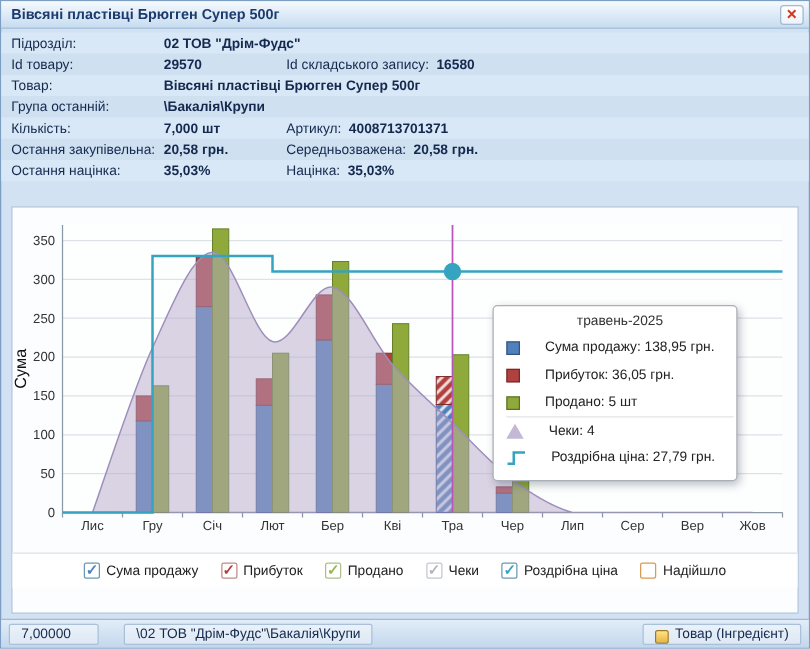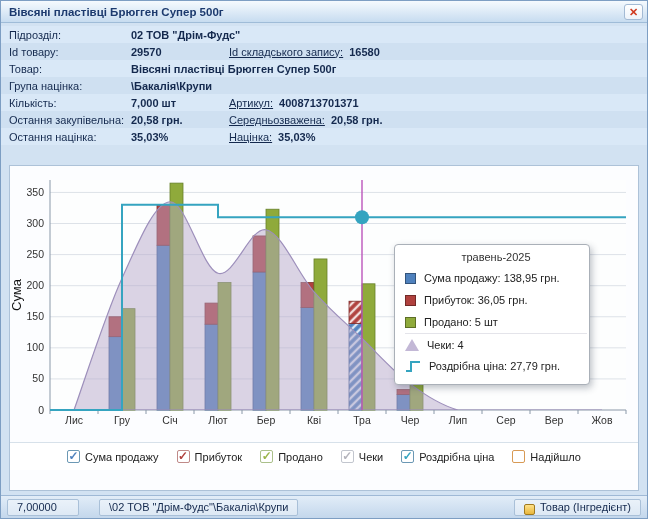--- a/index.html
+++ b/index.html
@@ -17,21 +17,21 @@
                border:1px solid #a3bad4; border-radius:3px; color:#d03a20; font-weight:bold;
                font-size:11px; line-height:14px; text-align:center; cursor:default; }
 
   
   .info { flex:0 0 142px; padding:3px 0; }
   .info-row { display:flex; height:17px; align-items:center; font-size:11px; color:#14294e; padding-left:8px; }
   .info-row:nth-child(odd)  { background:#d9e8f7; }
   .info-row:nth-child(even) { background:#cfe0f1; }
   .lbl  { width:122px; flex:0 0 122px; }
   .val1 { min-width:98px; font-weight:bold; padding-right:8px; }
-  .lbl2 { margin-right:6px;text-decoration:underline; }
+  .lbl2 { margin-right:6px; }
   .val2 { font-weight:bold; }
 
   .link-row { flex:0 0 20px; display:flex; align-items:center; padding-left:10px; }
   .link { font-size:11px; color:#2b5fce; text-decoration:underline; cursor:pointer; }
 
   
   .chart-panel { flex:1; margin:0 8px 4px 8px; background:#fcfdff; border:1px solid #adc2d8;
                  position:relative; display:flex; flex-direction:column; }
   #chart-svg { display:block; width:628px; height:276px; }
 
@@ -40,21 +40,21 @@
   .lg-item { display:inline-flex; align-items:center; gap:5px; font-size:11px; color:#222; }
   .lg-box { width:13px; height:13px; background:#fff; border:1px solid #88a8bc; border-radius:2px;
             display:inline-flex; align-items:center; justify-content:center; cursor:pointer; }
   .lg-check { font-size:12px; font-weight:bold; line-height:11px; }
 
   
   .tooltip { position:absolute; left:384px; top:78px; width:196px; background:#ffffff;
              border:1px solid #aab0b8; border-radius:4px; box-shadow:2px 3px 7px rgba(40,50,70,.3);
              padding:6px 2px 7px 10px; font-size:11px; color:#222; z-index:5; }
   .tt-title { text-align:center; margin-bottom:4px; color:#333; }
-  .tt-row { display:flex; align-items:center; gap:8px; height:22px;text-align:center; }
+  .tt-row { display:flex; align-items:center; gap:20px; height:22px;text-align:center; }
   .tt-div { border-top:1px solid #e4e4ea; }
   .mk-sq { width:11px; height:11px; flex:0 0 11px; border:1px solid rgba(0,0,0,.35); }
   .mk-tri { width:0; height:0; flex:0 0 14px; border-left:7px solid transparent;
             border-right:7px solid transparent; border-bottom:12px solid #c3b8d6; }
   .mk-step { width:16px; height:14px; flex:0 0 16px; }
 
   
   .statusbar { flex:0 0 23px; background:linear-gradient(#e2edf8,#c3d7ec); border-top:1px solid #9fb9d6;
                display:flex; align-items:center; padding:0 6px; gap:20px; font-size:11px; color:#14294e; }
   .sb-cell { height:17px; line-height:15px; border:1px solid #a9c0d8; background:rgba(255,255,255,.4);
@@ -85,21 +85,21 @@
         <span class="lbl">Id товару:</span>
         <span class="val1">29570</span>
         <span class="lbl2">Id складського запису:</span>
         <span class="val2">16580</span>
       </div>
       <div class="info-row">
         <span class="lbl">Товар:</span>
         <span class="val1">Вівсяні пластівці Брюгген Супер 500г</span>
       </div>
       <div class="info-row">
-        <span class="lbl">Група націнка:</span>
+        <span class="lbl">Група останній:</span>
         <span class="val1">\Бакалія\Крупи</span>
       </div>
       <div class="info-row">
         <span class="lbl">Кількість:</span>
         <span class="val1">7,000 шт</span>
         <span class="lbl2">Артикул:</span>
         <span class="val2">4008713701371</span>
       </div>
       <div class="info-row">
         <span class="lbl">Остання закупівельна:</span>

